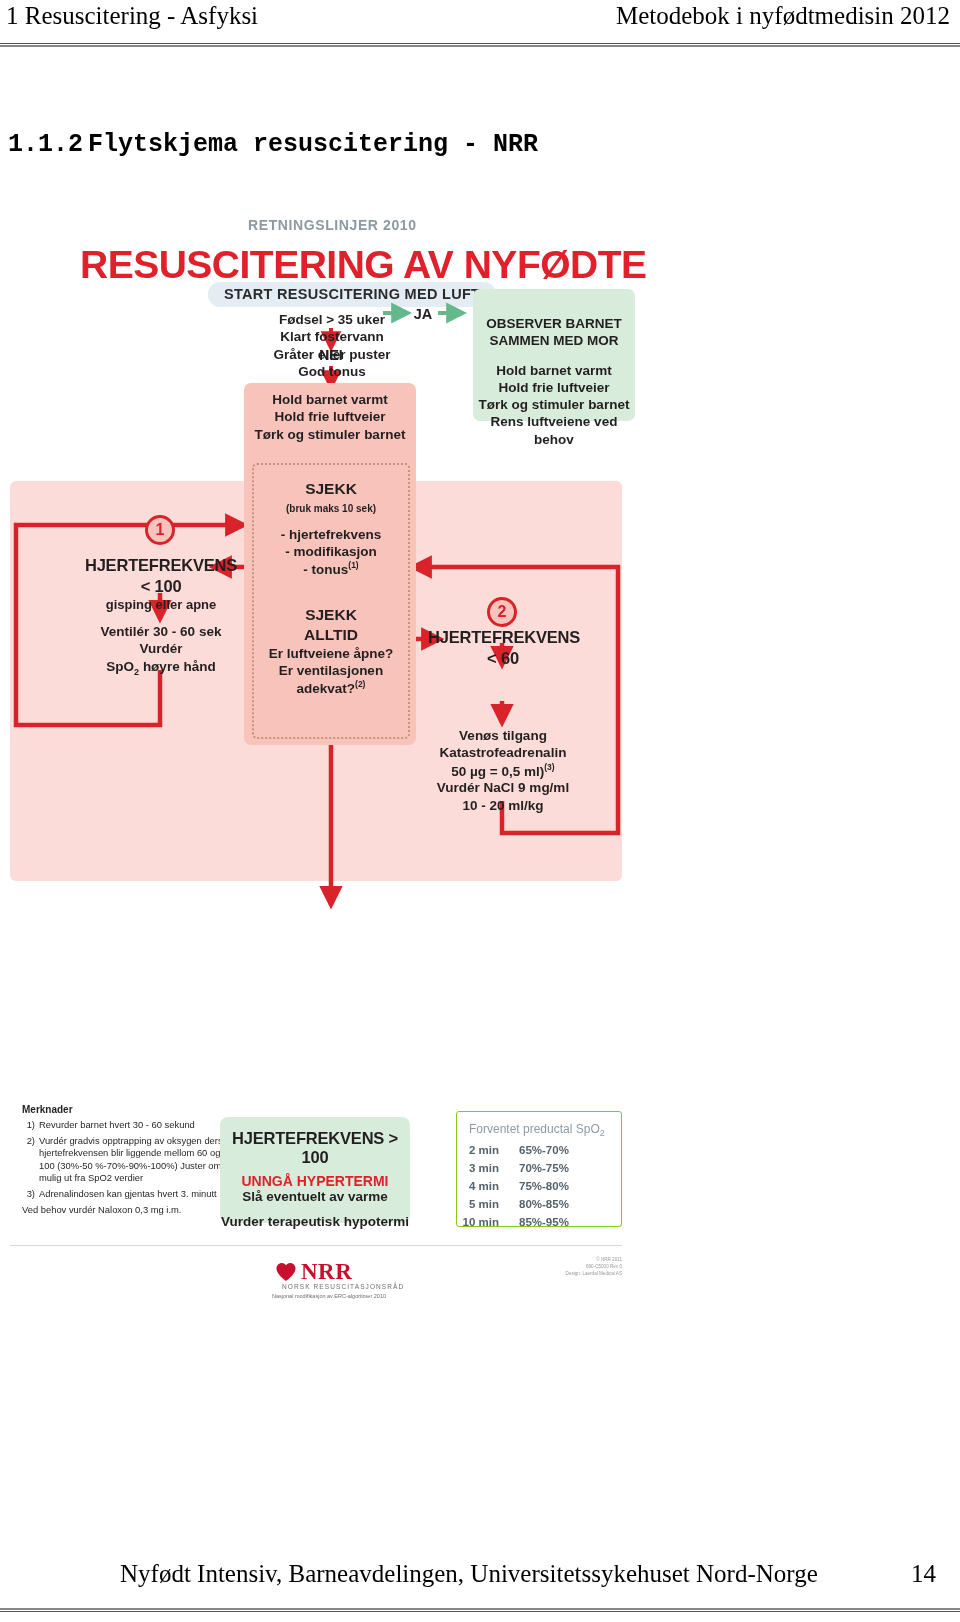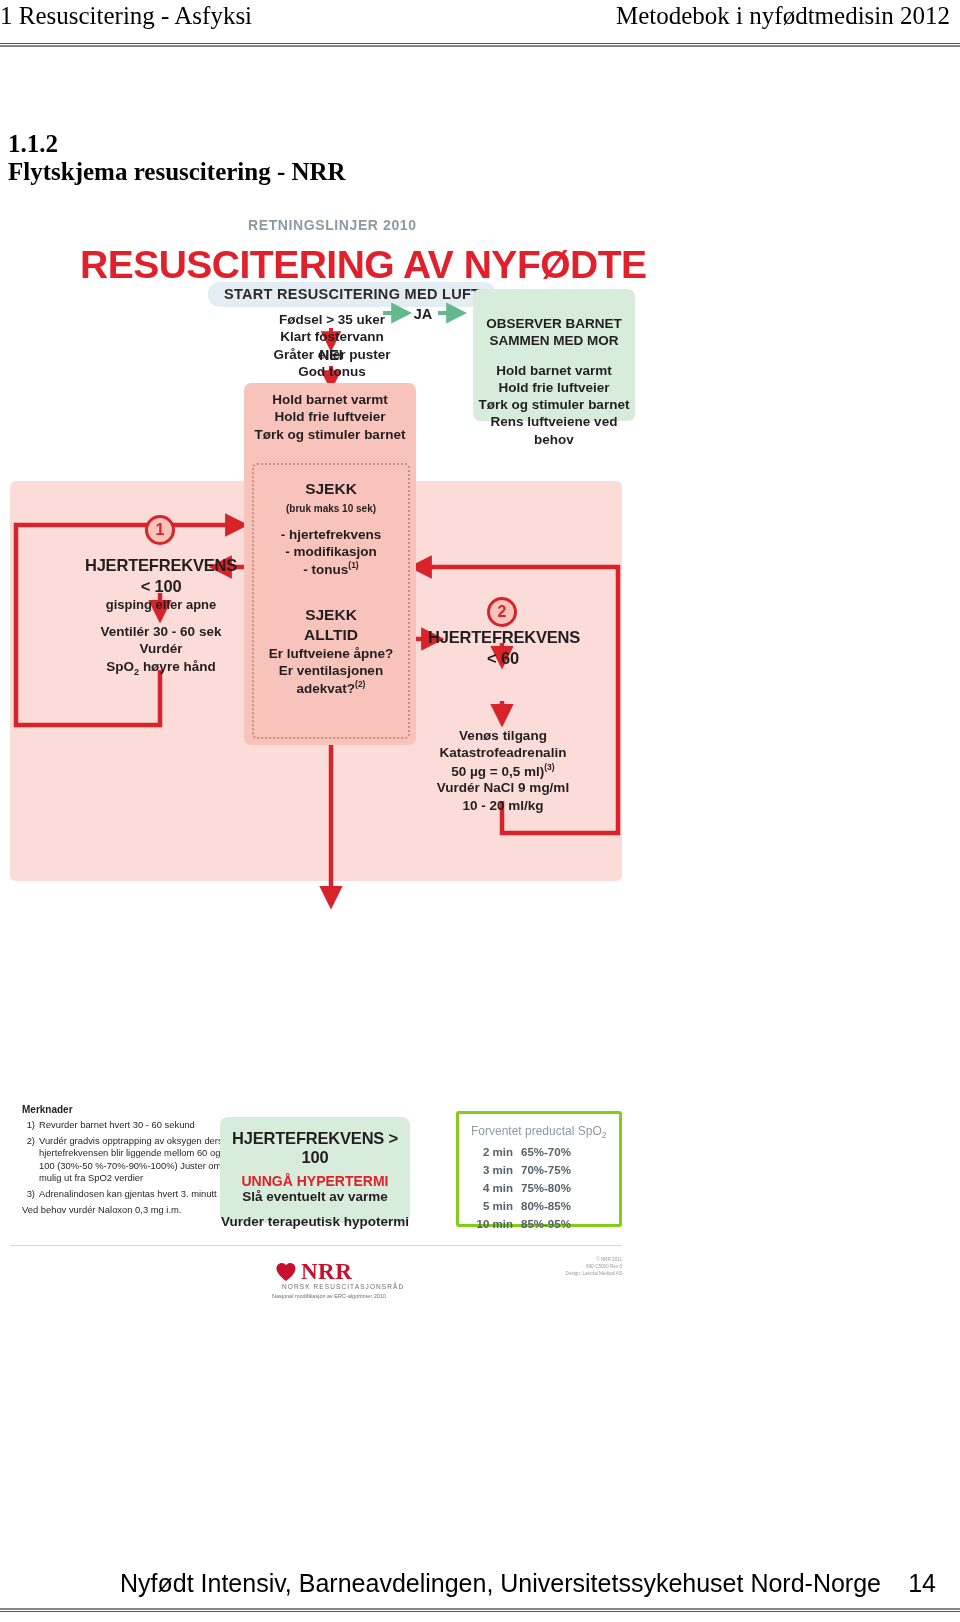--- a/index.html
+++ b/index.html
@@ -8,38 +8,38 @@
     width: 960px; height: 1622px;
     background: #ffffff;
     font-family: "Liberation Serif", serif;
     position: relative;
     overflow: hidden;
   }
 
   
   .runhead {
     position: absolute; left: 0; top: 0; width: 960px; height: 46px;
-    padding: 2px 10px 0 0;
+    padding: 2px 10px 0 6px;
     display: flex; align-items: flex-start; justify-content: space-between;
     font-family: "Liberation Serif", serif;
     font-size: 25px; color: #000;
   }
   .runhead-rule {
     position: absolute; left: 0; top: 43px; width: 960px; height: 4px;
     border-top: 1px solid #555;
     border-bottom: 2px solid #888;
     background: #fff;
   }
 
   
   .sec-heading {
     position: absolute; left: 8px; top: 130px;
     display: flex; align-items: baseline;
-    font-family: Liberation Serif, serif;
-    font-weight: bold; font-size: 25px; color: #000; flex-direction: column;
+    font-family: Liberation Mono, monospace;
+    font-weight: bold; font-size: 25px; color: #000;
   }
   .sec-num { width: 80px; }
   .sec-title { }
 
   
   .poster {
     position: absolute; left: 8px; top: 215px;
     width: 660px; height: 880px;
     background: #ffffff;
     font-family: "Liberation Sans", sans-serif;
@@ -121,44 +121,44 @@
   .mlast { margin-top: 4px; }
 
   
   .bottom-green {
     position: absolute; left: 212px; top: 902px; width: 190px; height: 106px;
     background: #d8ecdc; border-radius: 8px;
     text-align: center; padding-top: 12px;
   }
   .spo2-box {
     position: absolute; left: 448px; top: 896px; width: 166px; height: 116px;
-    background: #fff; border: 3px solid #84cc16; border-radius: 3px;
+    background: #fff; border: 1px solid #84cc16; border-radius: 3px;
     font-family: "Liberation Sans", sans-serif;
   }
   .spo2-title { font-size: 12px; color:#8d9aa3; font-weight: normal; padding: 10px 0 4px 12px;}
   .spo2-row { display:flex; font-size: 11.5px; font-weight: bold; color:#55626b; line-height: 1.55;}
-  .spo2-row .t { width: 62px; text-align: right; padding-right: 8px;}
+  .spo2-row .t { width: 62px; text-align: right; padding-right: 20px;}
   .spo2-row .v { }
 
   
   .logostrip { position:absolute; left:2px; top:1022px; width: 612px; height: 72px; }
   .logo-rule { position:absolute; left:0; top:8px; width:612px; height:1px; background:#d6d6d6; }
   .logo-wrap { position:absolute; left:265px; top:22px; display:flex; align-items:center; gap:4px;}
   .logo-heart { width: 22px; height: 20px; }
   .logo-nrr { font-family:"Liberation Serif", serif; font-weight:bold; font-size:23px; color:#c8102e; letter-spacing:0.5px;}
   .logo-sub { position:absolute; left:272px; top:46px; font-family:"Liberation Sans",sans-serif; font-size:6.5px; color:#6d6d6d; letter-spacing:1.1px; }
   .logo-sub2 { position:absolute; left:262px; top:56px; font-family:"Liberation Sans",sans-serif; font-size:5.5px; color:#6d6d6d; }
   .fineprint { position:absolute; left:520px; top:20px; font-family:"Liberation Sans",sans-serif; font-size:4.6px; color:#9a9a9a; text-align:right; width:92px; line-height:1.5;}
 
   
   .pagefoot {
     position: absolute; left: 0; bottom: 16px; width: 960px; height: 46px;
     padding: 0 10px;
-    display: flex; align-items: center; justify-content: space-between;
-    font-family: Liberation Sans, sans-serif;
+    display: flex; align-items: flex-start; justify-content: space-between;
+    font-family: Liberation Serif, serif;
     font-size: 25px; color: #000;
   }
   .pagefoot-rule {
     position: absolute; left: 0; bottom: 10px; width: 960px; height: 4px;
     border-top: 2px solid #888;
     border-bottom: 1px solid #555;
   }
 </style>
 </head>
 <body>

